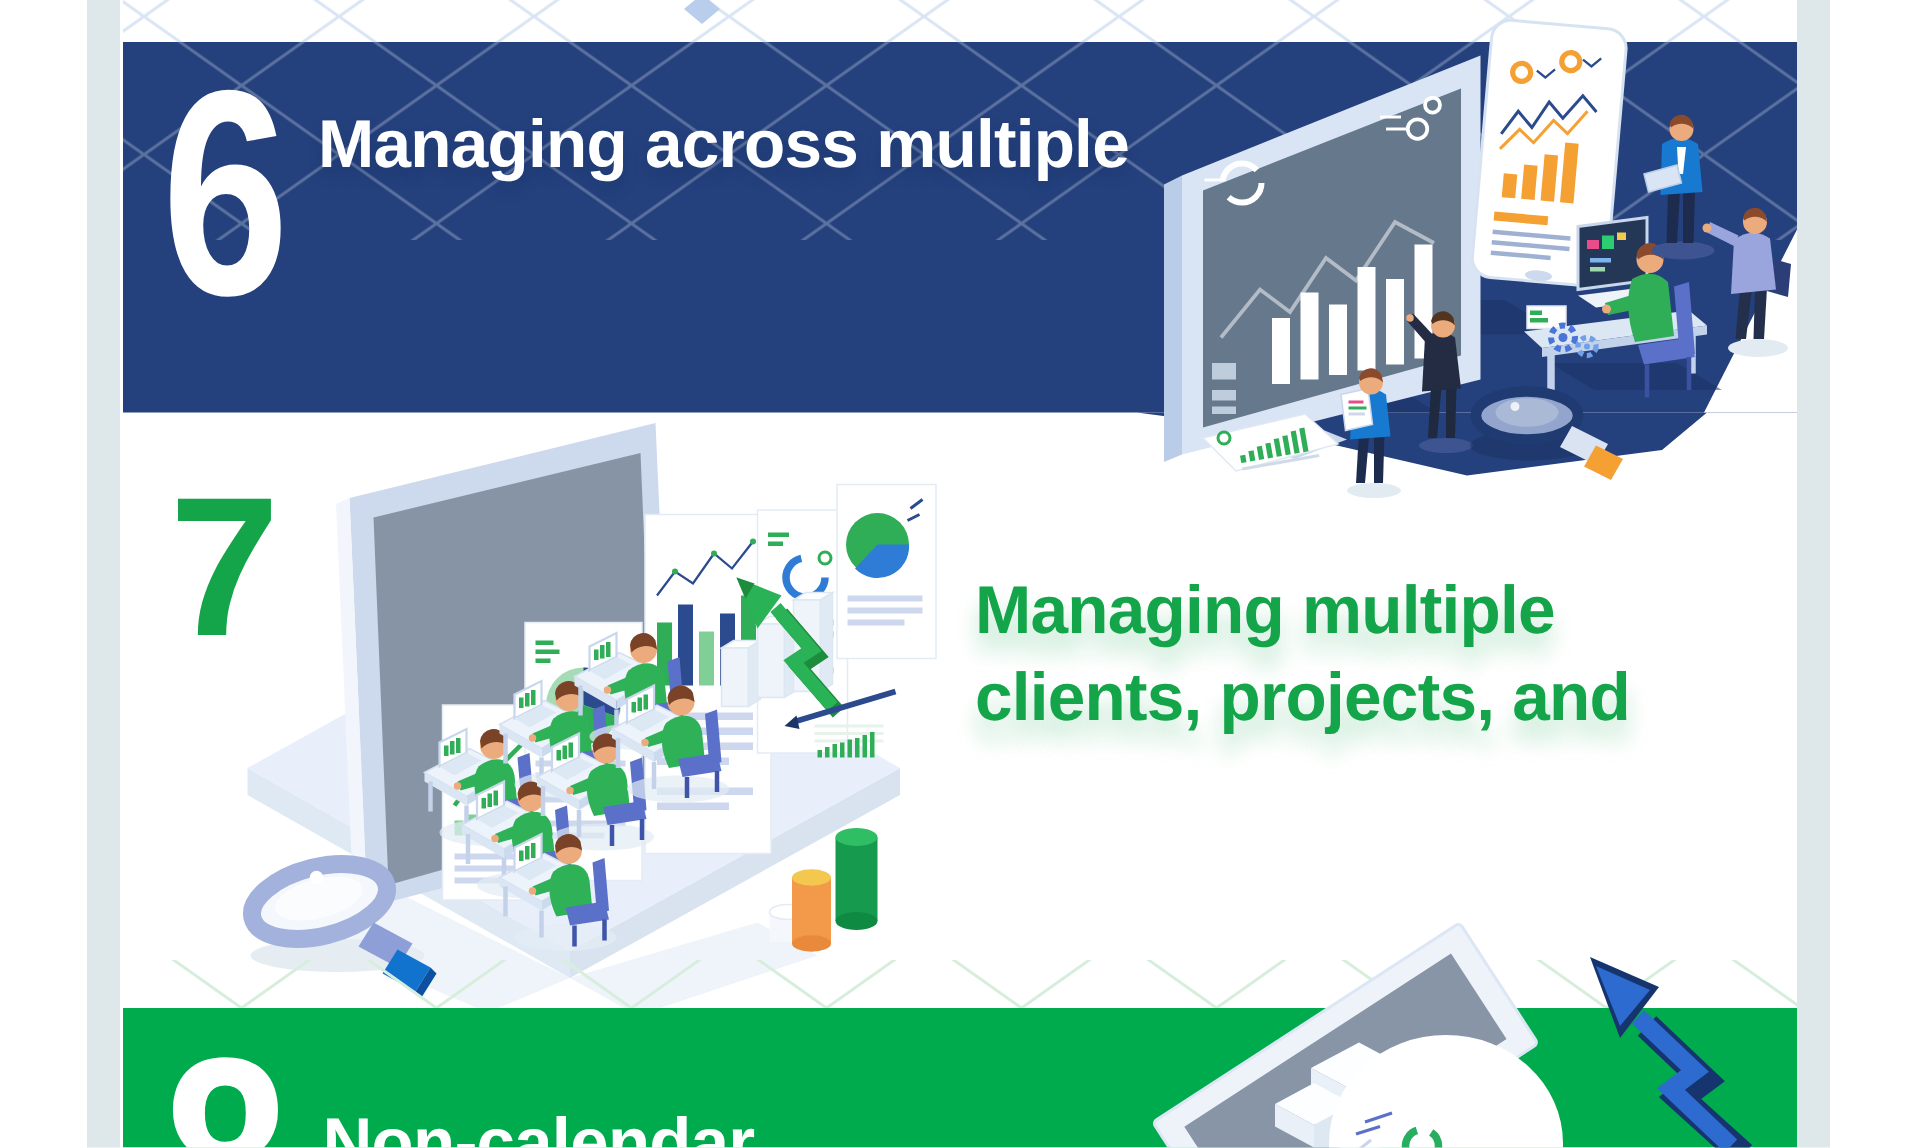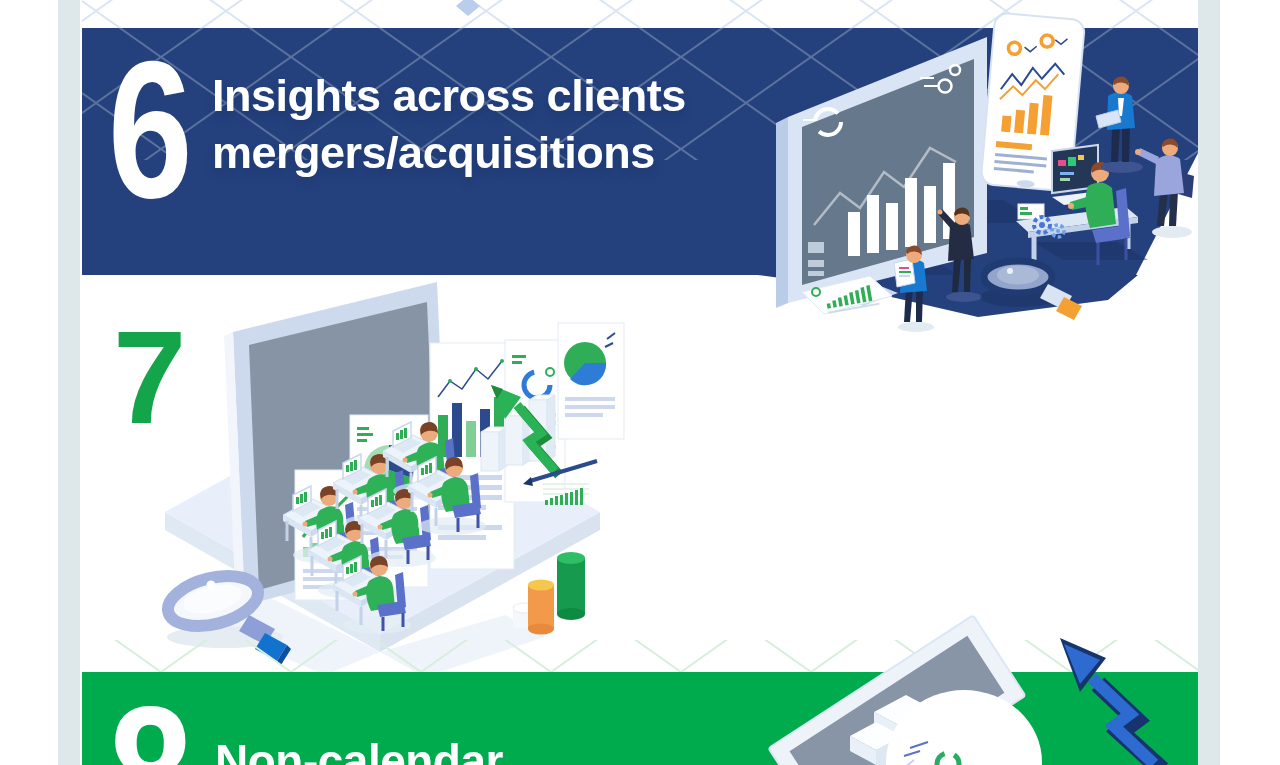--- a/index.html
+++ b/index.html
@@ -219,22 +219,21 @@
           <rect x="158" y="272" width="3.5" height="13"></rect>
           <rect x="164" y="270" width="3.5" height="15"></rect>
           <rect x="170" y="269" width="3.5" height="16"></rect>
           <rect x="128" y="288" width="52" height="2" fill="#cfdbe9"></rect>
         </g>
       </g>
     </svg>
 
     <div class="big-num num6">6</div>
     <div class="headline t6">
-      <div>Insights across clients</div>
-      <div>mergers/acquisitions</div>
+      <div>Managing across multiple</div>
     </div>
 
     <svg id="illus7" width="515" height="392" viewBox="0 0 515 392">
       <defs>
         <g id="wkr">
           <ellipse cx="0" cy="58" rx="34" ry="9" fill="#e3ecf4" opacity="0.7"></ellipse>
           <polygon points="-44,18 -14,2 14,16 -16,34" fill="#edf3fb" stroke="#d4e0f0"></polygon>
           <polygon points="-16,34 14,16 14,22 -16,40" fill="#ccdaee"></polygon>
           <polygon points="-44,18 -16,34 -16,40 -44,24" fill="#dbe6f4"></polygon>
           <g stroke="#c3d2e8" stroke-width="3">
@@ -420,20 +419,22 @@
         </g>
         <circle cx="86" cy="300" r="4.5" fill="#ffffff"></circle>
         <polygon points="124,330 150,344 140,360 114,346" fill="#8d9fd6"></polygon>
         <polygon points="140,348 162,360 152,376 130,364" fill="#1273cf"></polygon>
         <polygon points="152,376 162,360 166,364 156,380" fill="#0d4fa0"></polygon>
       </g>
     </svg>
 
     <div class="big-num num7">7</div>
     <div class="headline t7">
+      <div>Managing multiple</div>
+      <div>clients, projects, and</div>
     </div>
 
     <svg id="lattice-green" width="1116" height="34" viewBox="0 0 1116 34">
       <defs>
         <pattern id="latG" width="130" height="92" patternUnits="userSpaceOnUse" x="14" y="-60">
           <path d="M65,0 130,46 65,92 0,46 Z" fill="none" stroke="#d7eedd" stroke-width="2"></path>
         </pattern>
       </defs>
       <rect x="0" y="0" width="1116" height="34" fill="url(#latG)"></rect>
     </svg>

